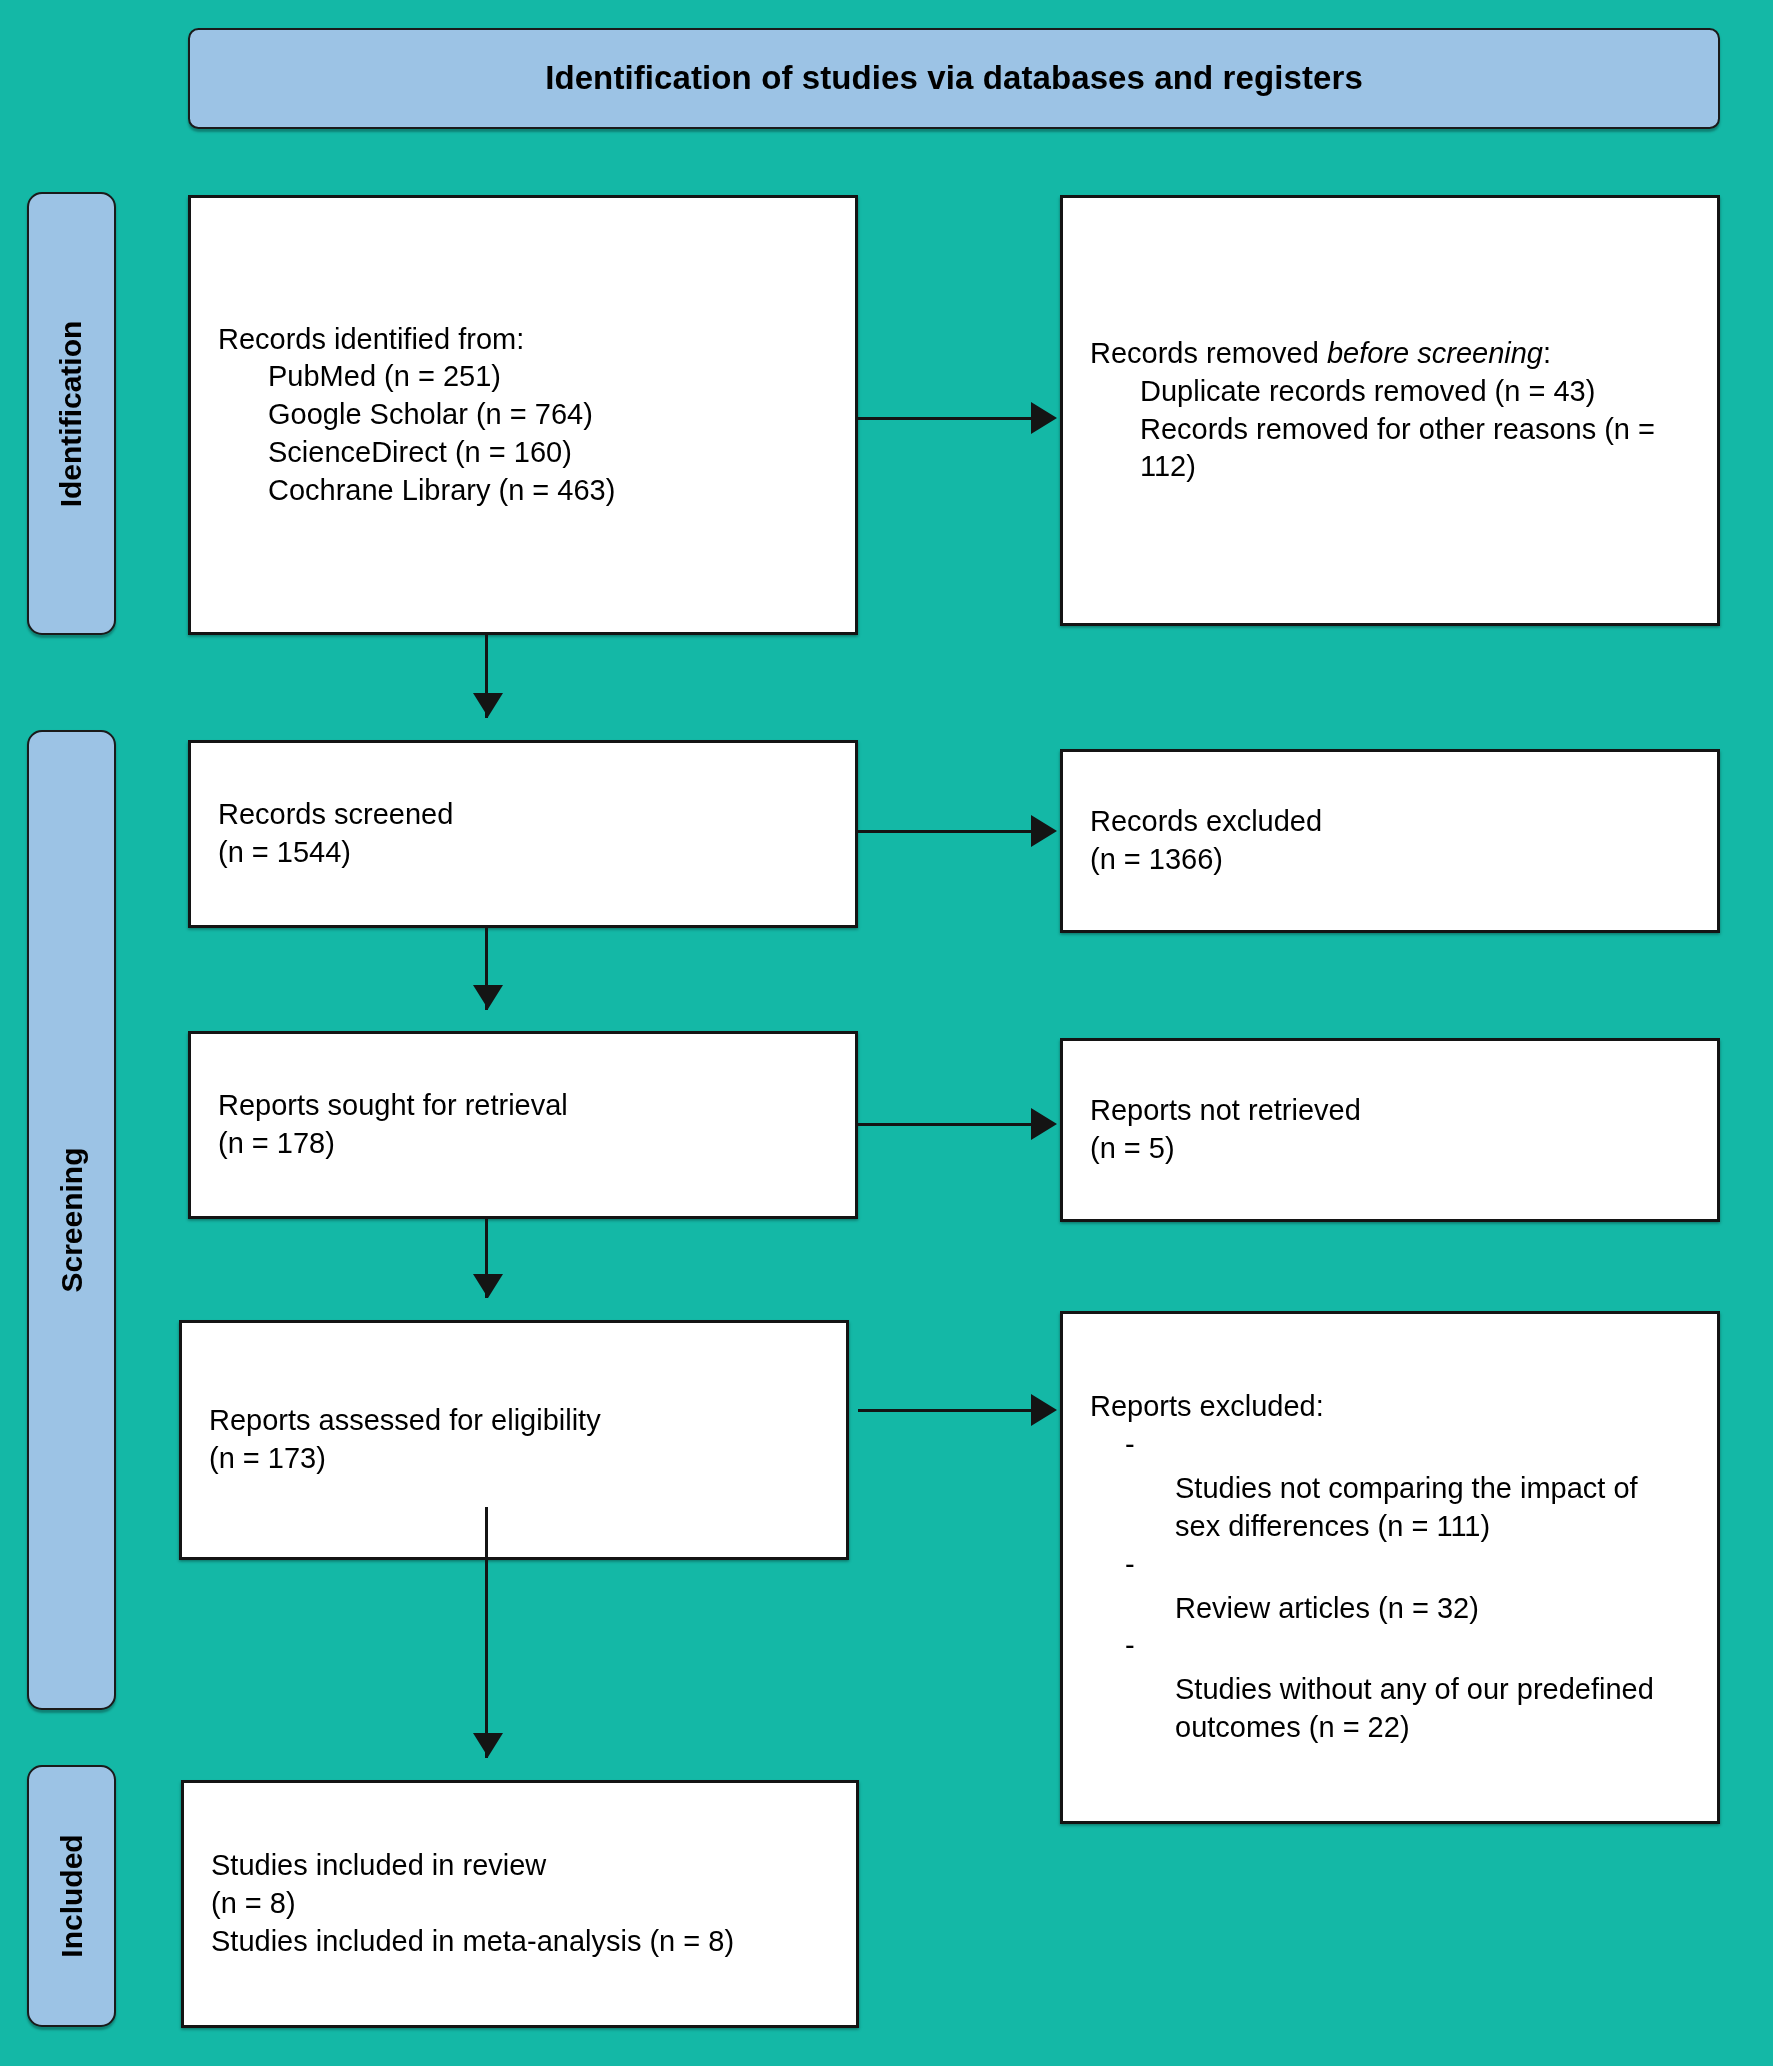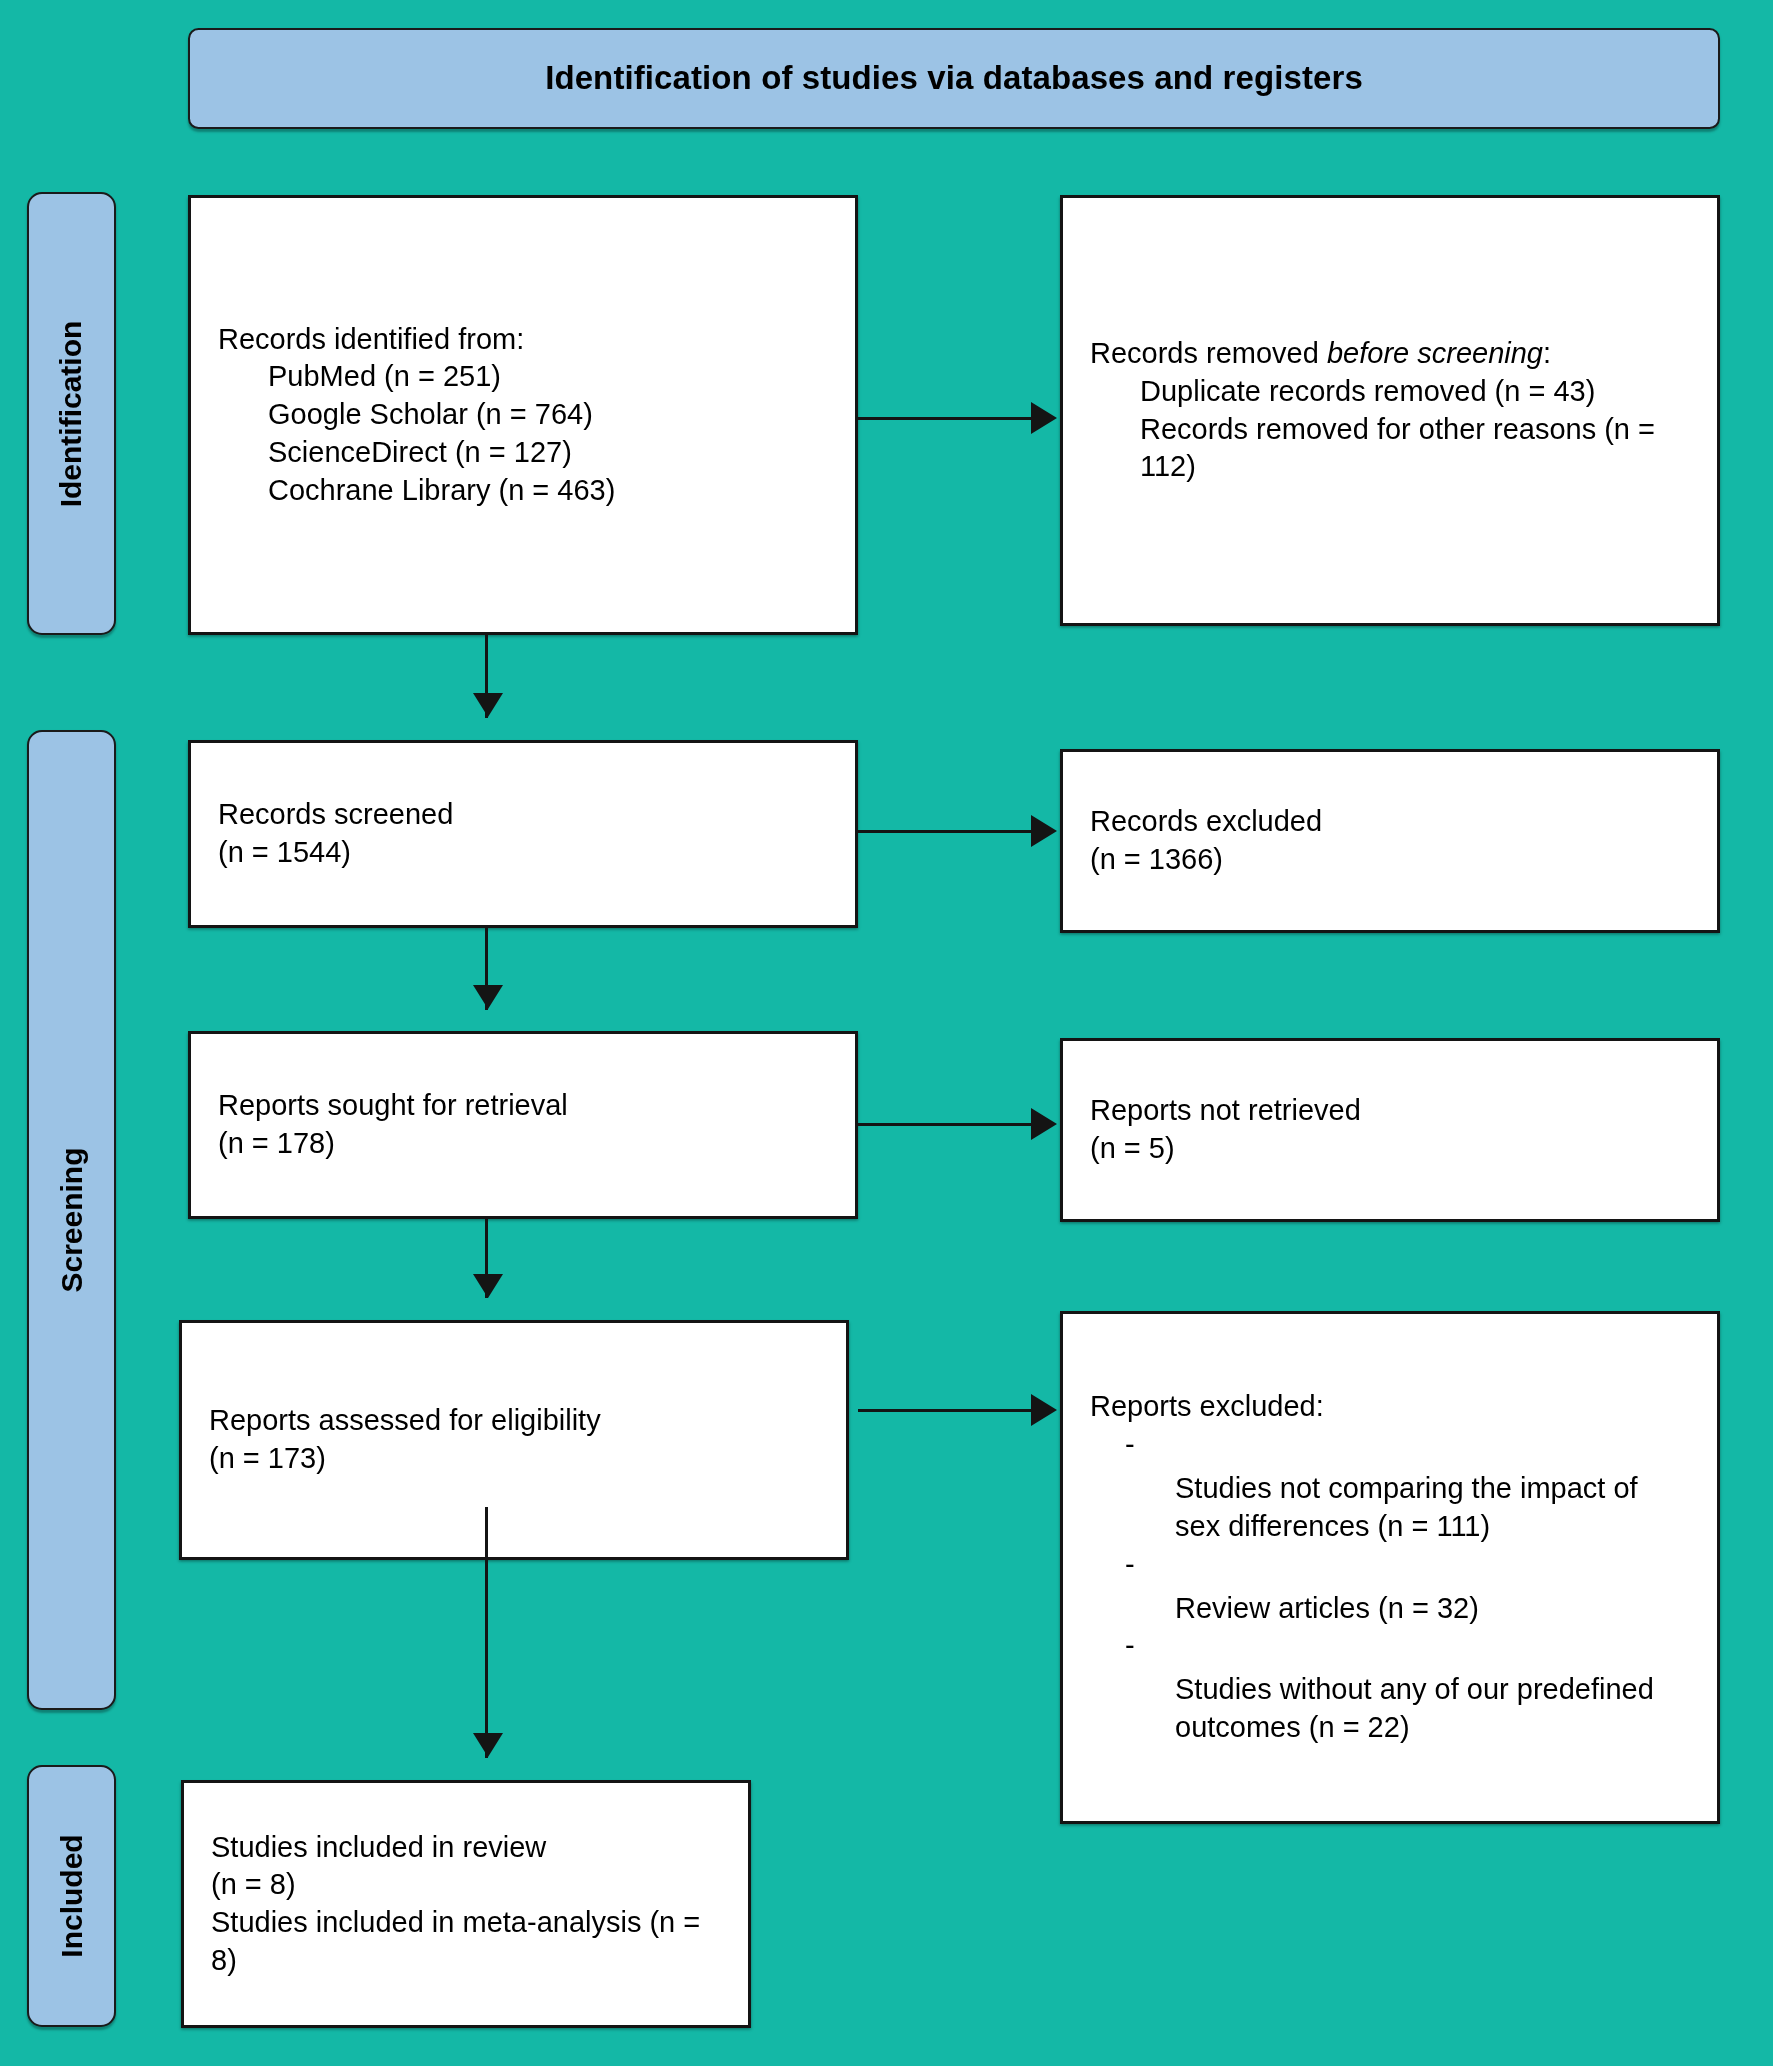--- a/index.html
+++ b/index.html
@@ -106,21 +106,21 @@
 
   
   #box-identified  { left: 188px;  top: 195px;  width: 670px; height: 440px; }
   #box-removed     { left: 1060px; top: 195px;  width: 660px; height: 431px; }
   #box-screened    { left: 188px;  top: 740px; width: 670px; height: 188px; }
   #box-excluded    { left: 1060px; top: 749px; width: 660px; height: 184px; }
   #box-sought      { left: 188px;  top: 1031px; width: 670px; height: 188px; }
   #box-notretrieved{ left: 1060px; top: 1038px; width: 660px; height: 184px; }
   #box-assessed    { left: 179px;  top: 1320px; width: 670px; height: 240px; }
   #box-repexcluded { left: 1060px; top: 1311px; width: 660px; height: 513px; }
-  #box-included    { left: 181px;  top: 1780px; width: 570px; height: 248px; }
+  #box-included    { left: 181px;  top: 1780px; width: 678px; height: 248px; }
 
   
   .vline {
     position: absolute;
     width: 2.9px;
     background: #141414;
     left: 485px;
   }
   .vhead {
     position: absolute;
@@ -181,21 +181,21 @@
   </div>
   <div class="stage" id="stage-included">
     <span class="stage-label">Included</span>
   </div>
 
   <div class="box" id="box-identified">
     <div class="box-inner">
       <span class="ln">Records identified from:</span>
       <span class="ln indent">PubMed (n = 251)</span>
       <span class="ln indent">Google Scholar (n = 764)</span>
-      <span class="ln indent">ScienceDirect (n = 127)</span>
+      <span class="ln indent">ScienceDirect (n = 160)</span>
       <span class="ln indent">Cochrane Library (n = 463)</span>
     </div>
   </div>
 
   <div class="box" id="box-removed">
     <div class="box-inner">
       <span class="ln"><span>Records removed </span><em>before screening</em><span>:</span></span>
       <span class="ln hang">Duplicate records removed (n = 43)</span>
       <span class="ln hang">Records removed for other reasons (n = 112)</span>
     </div>

